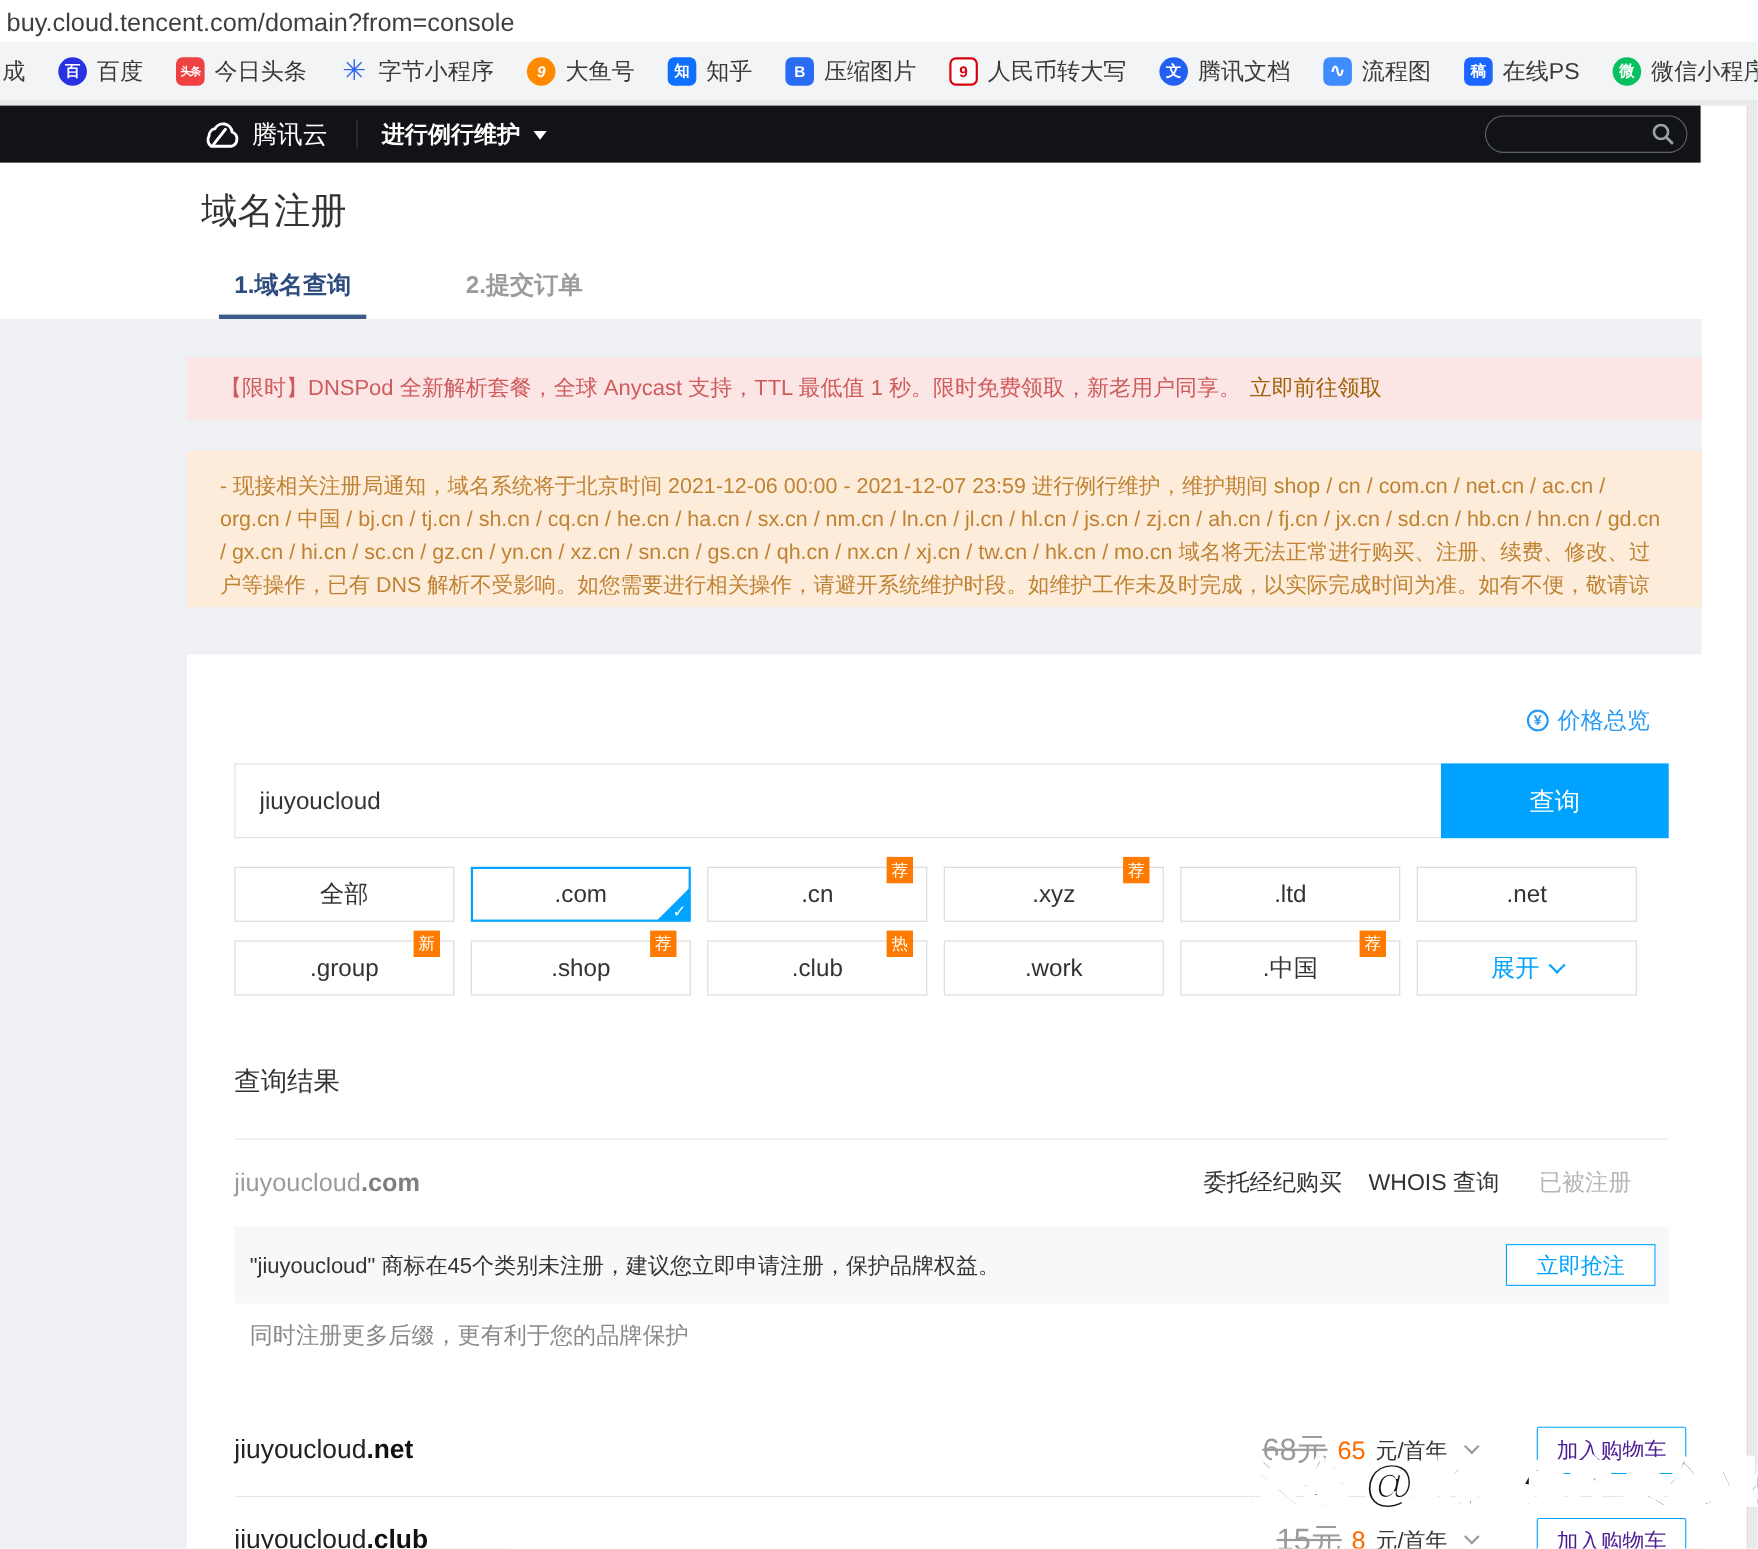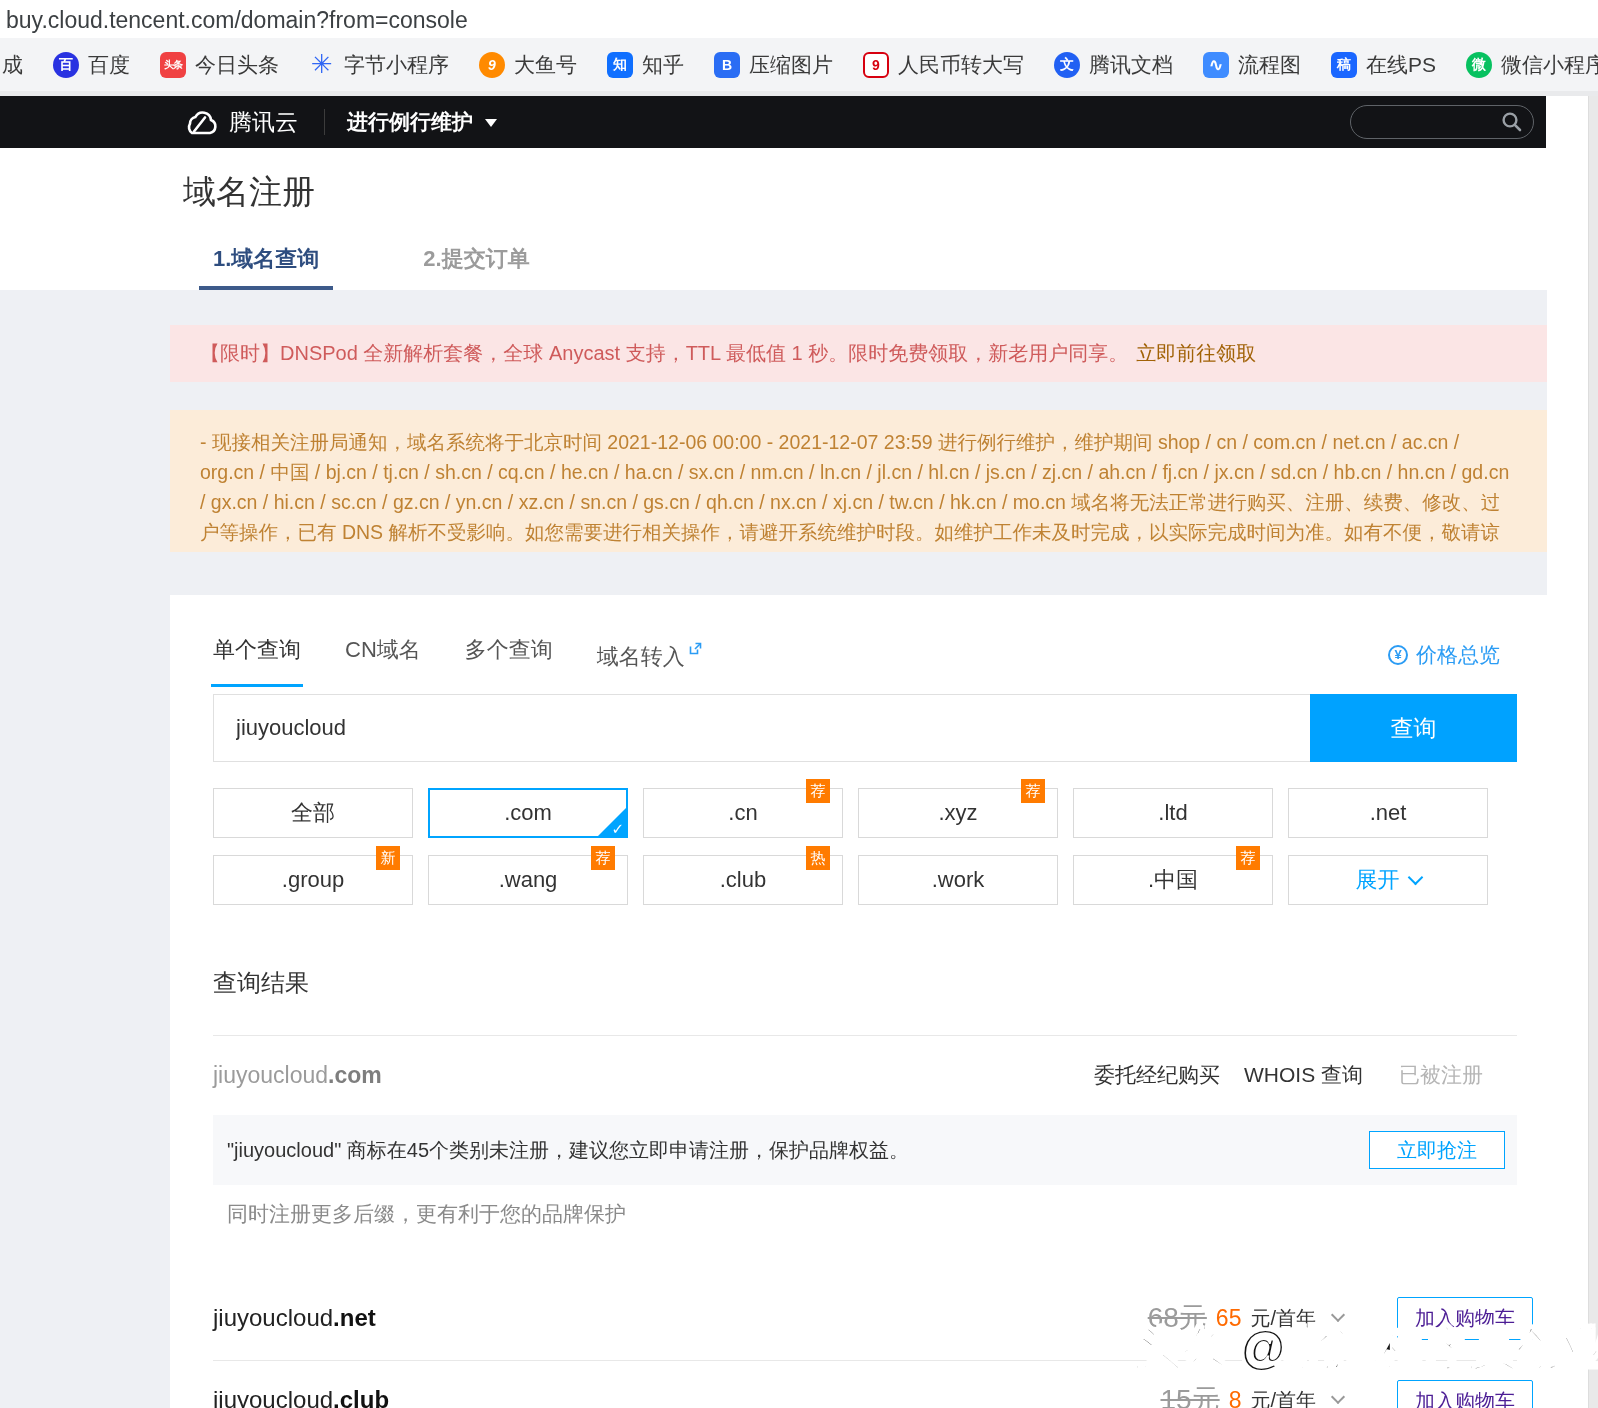--- a/index.html
+++ b/index.html
@@ -215,32 +215,20 @@
     <div class="notice-pink">
       <span>【限时】DNSPod 全新解析套餐，全球 Anycast 支持，TTL 最低值 1 秒。限时免费领取，新老用户同享。</span><a class="notice-link">立即前往领取</a>
     </div>
 
     <div class="notice-yellow">
       <span>- 现接相关注册局通知，域名系统将于北京时间 2021-12-06 00:00 - 2021-12-07 23:59 进行例行维护，维护期间 shop / cn / com.cn / net.cn / ac.cn / org.cn / 中国 / bj.cn / tj.cn / sh.cn / cq.cn / he.cn / ha.cn / sx.cn / nm.cn / ln.cn / jl.cn / hl.cn / js.cn / zj.cn / ah.cn / fj.cn / jx.cn / sd.cn / hb.cn / hn.cn / gd.cn / gx.cn / hi.cn / sc.cn / gz.cn / yn.cn / xz.cn / sn.cn / gs.cn / qh.cn / nx.cn / xj.cn / tw.cn / hk.cn / mo.cn 域名将无法正常进行购买、注册、续费、修改、过户等操作，已有 DNS 解析不受影响。如您需要进行相关操作，请避开系统维护时段。如维护工作未及时完成，以实际完成时间为准。如有不便，敬请谅解。</span>
     </div>
 
     <div class="main-card">
 
-      <div class="query-tabs">
-        <div class="qtab active">单个查询</div>
-        <div class="qtab">CN域名</div>
-        <div class="qtab">多个查询</div>
-        <div class="qtab">
-          <span>域名转入</span><span class="ext-ico"><svg width="13" height="13" viewBox="0 0 13 13">
-                <path d="M1.5 4.5v7h7v-4" fill="none" stroke="#2b9cf4" stroke-width="1.6"></path>
-                <path d="M6.5 1.5h5v5" fill="none" stroke="#2b9cf4" stroke-width="1.6"></path>
-                <path d="M11.5 1.5 6 7" stroke="#2b9cf4" stroke-width="1.6"></path>
-              </svg></span>
-        </div>
-      </div>
 
       <div class="price-overview">
         <span class="price-ico"></span>
         <span>价格总览</span>
       </div>
 
       <div class="search-row">
         <input class="domain-input" type="text" value="jiuyoucloud" style="">
         <button class="query-btn">查询</button>
       </div>
@@ -265,21 +253,21 @@
           <span>.ltd</span>
         </div>
         <div class="ext-box">
           <span>.net</span>
         </div>
         <div class="ext-box">
           <span>.group</span>
           <span class="badge">新</span>
         </div>
         <div class="ext-box">
-          <span>.wang</span>
+          <span>.shop</span>
           <span class="badge">荐</span>
         </div>
         <div class="ext-box">
           <span>.club</span>
           <span class="badge">热</span>
         </div>
         <div class="ext-box">
           <span>.work</span>
         </div>
         <div class="ext-box">

